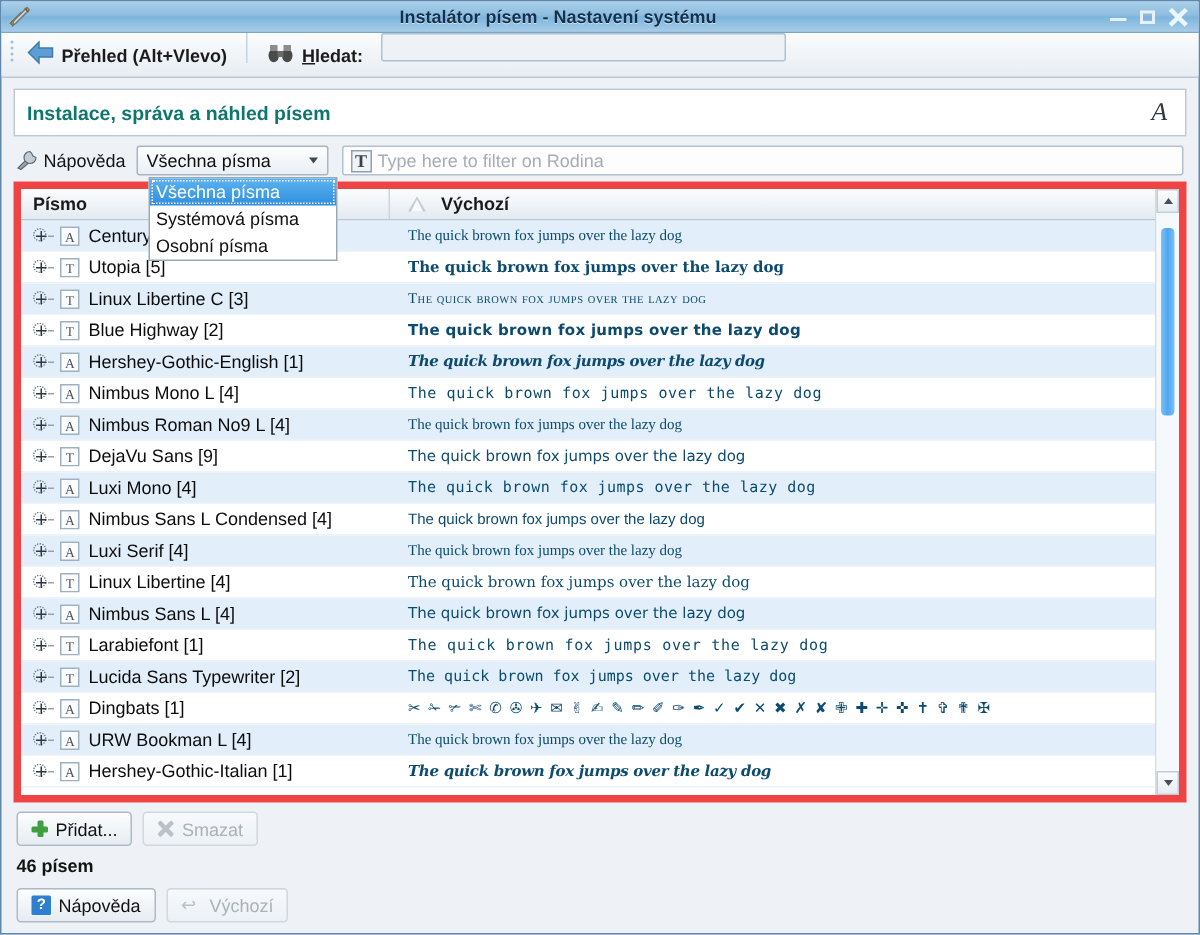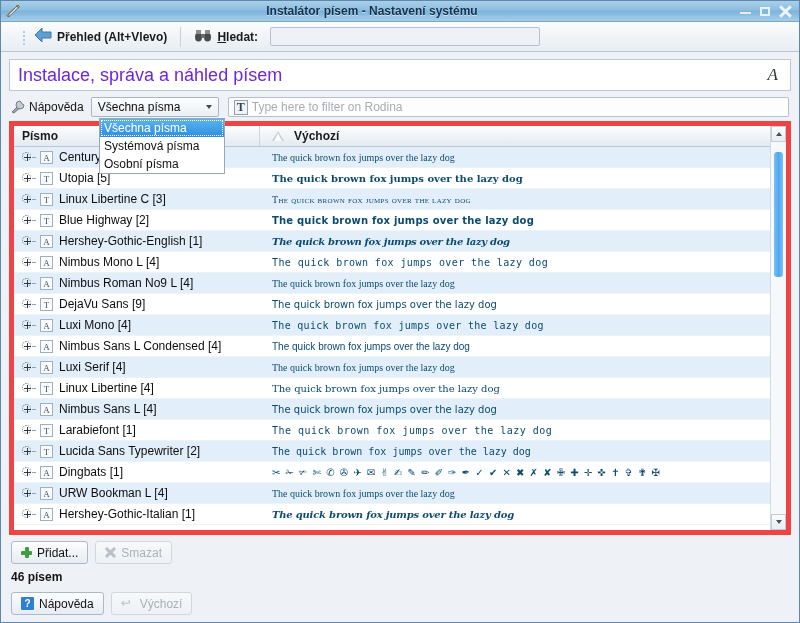--- a/index.html
+++ b/index.html
@@ -50,22 +50,22 @@
     position: absolute; left: -1px; top: 5px; width: 15px; height: 3px; background: #ecf6fd;
   }
   .win-btn .x1 { transform: rotate(45deg); }
   .win-btn .x2 { transform: rotate(-45deg); }
 
   
   .toolbar {
     flex: 0 0 30px; height: 30px;
     background: linear-gradient(to bottom, #fbfcfd, #e7edf3);
     border-bottom: 1px solid #b9c7d4;
-    display: flex; align-items: center;
-    padding-left: 19px;
+    display: flex; 
+    padding-left: 3px;
   }
   .grip { width: 8px; height: 22px; position: relative; flex: 0 0 8px; }
   .grip i {
     position: absolute; left: 3px; width: 2px; height: 2px; background: #9ec2dd; border-radius: 50%;
   }
   .tb-item { display: flex; align-items: center; gap: 5px; padding: 2px 6px; cursor: default; }
   .tb-label { font-size: 12px; color: #1b1b1b; font-weight: bold; white-space: nowrap; }
   .tb-sep { width: 1px; height: 20px; background: #c5d2de; margin: 0 7px; }
   .search-input {
     flex: 0 0 270px; height: 19px; margin-left: 6px;
@@ -74,21 +74,21 @@
 
   
   .desc-bar {
     margin: 7px 8px 5px 8px;
     height: 32px; flex: 0 0 32px;
     background: #ffffff;
     border: 1px solid #bcc8d4;
     display: flex; align-items: center;
     padding: 0 8px;
   }
-  .desc-text { flex: 1 1 auto; font-size: 18px; font-weight: normal; color: #6d28d9; }
+  .desc-text { flex: 1 1 auto; font-size: 13px; font-weight: bold; color: #0f766e; }
   .desc-icon {
     font-family: "Liberation Serif", serif; font-style: italic;
     font-size: 17px; color: #33383d; padding-right: 4px;
   }
 
   
   .filter-bar {
     flex: 0 0 22px; height: 22px;
     display: flex; align-items: center;
     padding: 0 10px 0 10px;

